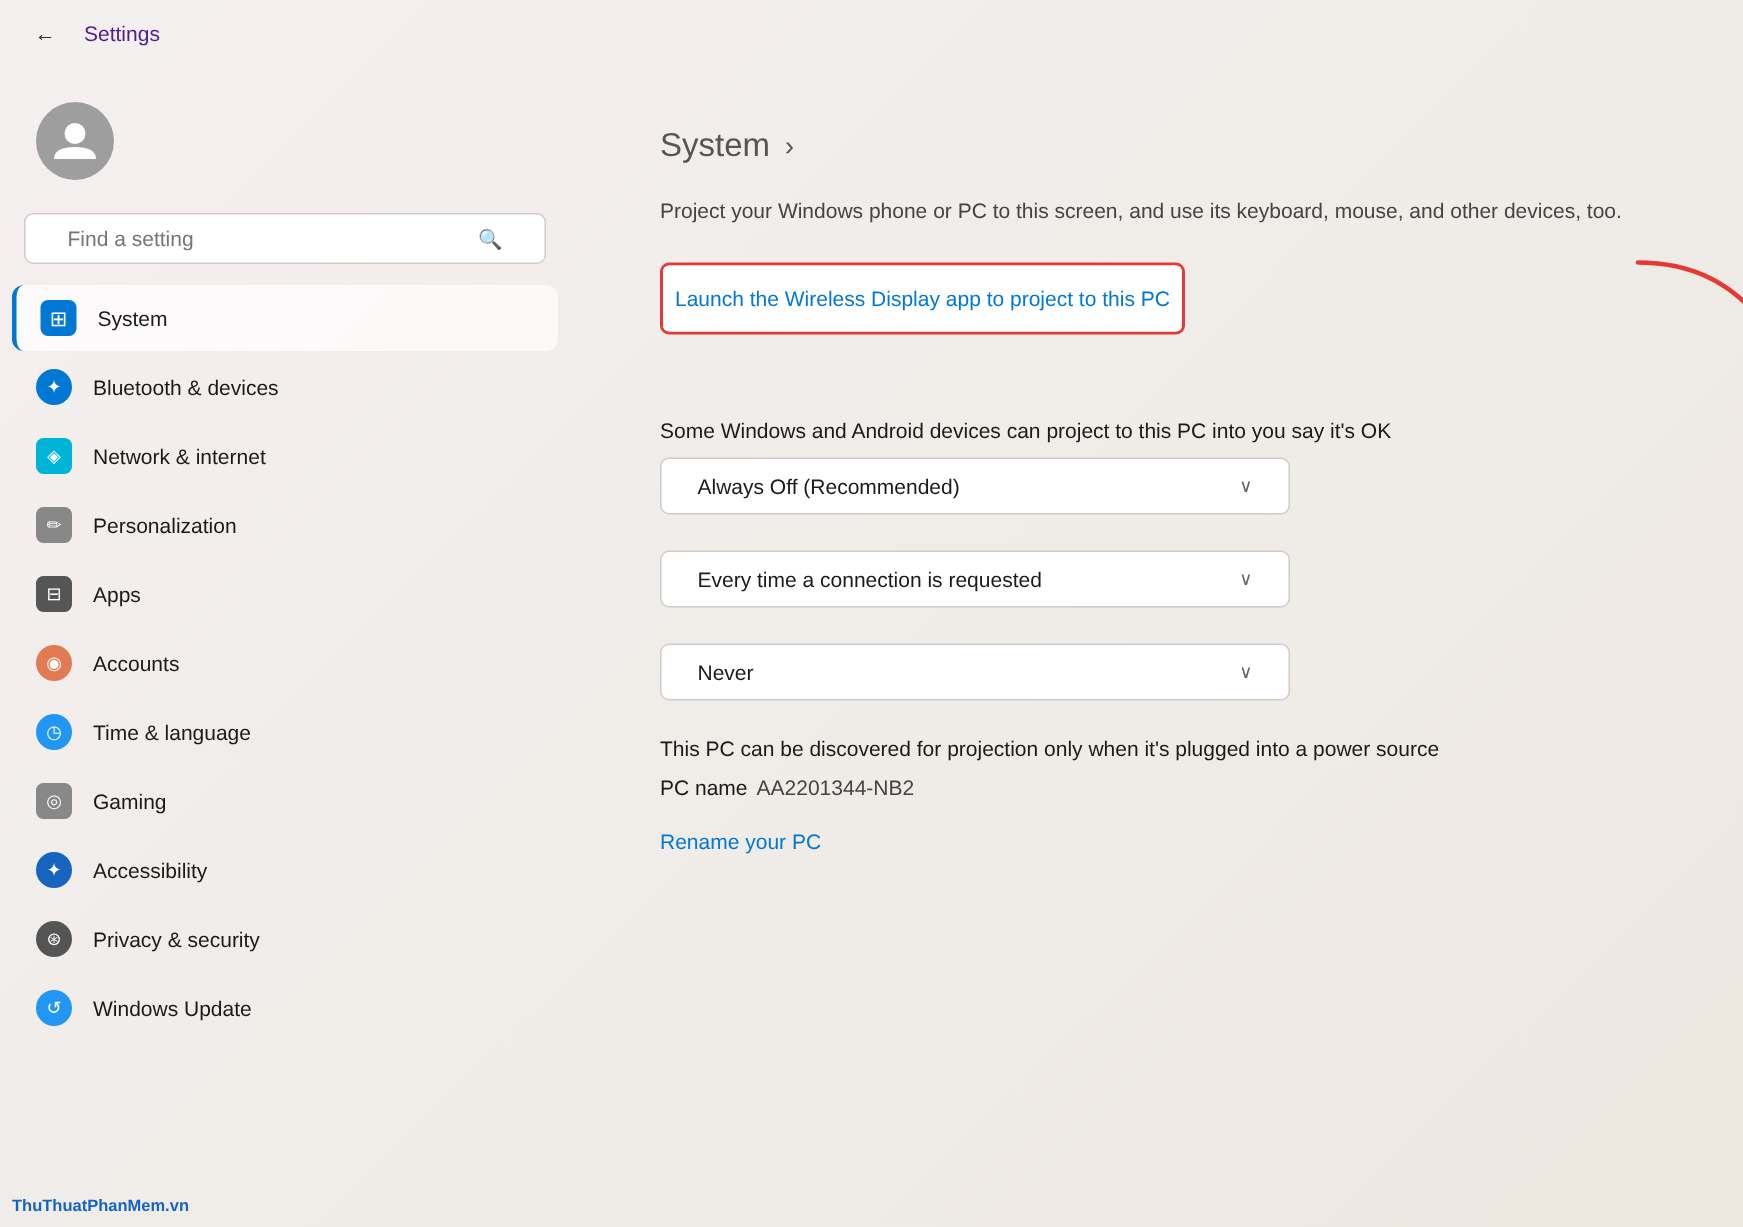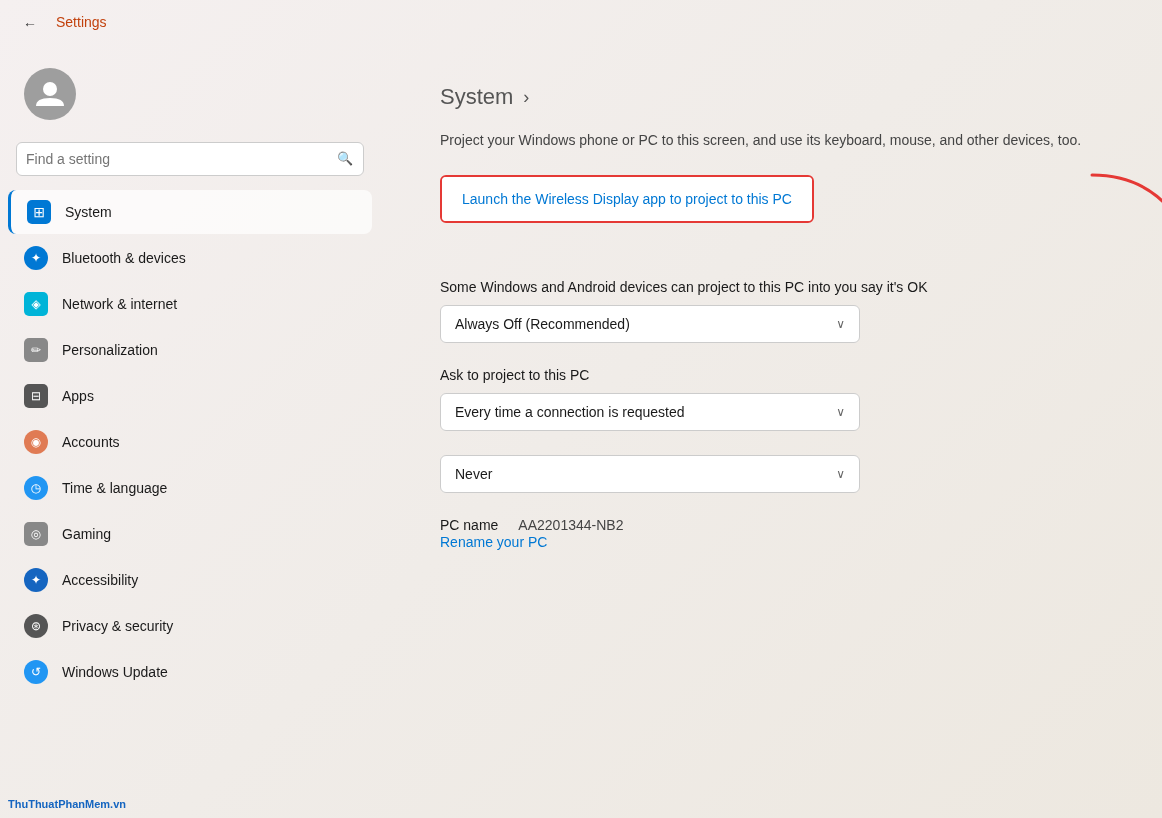--- a/index.html
+++ b/index.html
@@ -24,21 +24,21 @@
     .title-bar-back {
       width: 28px; height: 28px;
       display: flex; align-items: center; justify-content: center;
       border-radius: 50%;
       cursor: pointer;
       font-size: 14px;
       color: #333;
     }
     .title-bar-title {
       font-size: 14px;
-      color: #c2410c;
+      color: #4c1d95;
       font-weight: 400;
     }
 
     
     .main-layout {
       display: flex;
       flex: 1;
       overflow: hidden;
     }
 
@@ -64,25 +64,25 @@
       background: #9e9e9e;
       border-radius: 50%;
       display: flex; align-items: center; justify-content: center;
       color: white;
       font-size: 24px;
     }
 
     .search-box {
       margin: 0 8px 12px 8px;
       display: flex;
-      align-items: flex-start;
+      align-items: center;
       background: white;
       border: 1px solid #ccc;
       border-radius: 6px;
-      padding: 8px 9px;
+      padding: 8px 28px;
       gap: 20px;
     }
     .search-box input {
       border: none;
       outline: none;
       flex: 1;
       font-size: 14px;
       background: transparent;
       color: #555;
     }
@@ -160,21 +160,21 @@
     
     .launch-button-container {
       border: 2.5px solid #e53935;
       border-radius: 6px;
       display: inline-block;
       margin-bottom: 28px;
     }
     .launch-button {
       background: white;
       border: none;
-      padding: 14px 20px;
+      padding: 14px 8px;
       border-radius: 4px;
       color: #0078d4;
       font-size: 14px;
       cursor: pointer;
       font-family: 'Segoe UI', sans-serif;
       display: flex;
       align-items: center;
       gap: 8px;
     }
 
@@ -189,21 +189,21 @@
       color: #1a1a1a;
       margin-bottom: 10px;
       font-weight: 400;
     }
 
     .dropdown {
       width: 420px;
       background: white;
       border: 1px solid #ccc;
       border-radius: 6px;
-      padding: 10px 14px;
+      padding: 10px 24px;
       display: flex;
       align-items: center;
       justify-content: space-between;
       cursor: pointer;
       font-size: 14px;
       color: #1a1a1a;
       margin-bottom: 24px;
     }
     .dropdown-arrow { color: #666; font-size: 12px; }
 
@@ -230,22 +230,22 @@
       box-shadow: 0 1px 3px rgba(0,0,0,0.3);
     }
     .toggle-label {
       font-size: 14px;
       color: #1a1a1a;
     }
 
     .pc-name-row {
       display: flex;
       align-items: center;
-      gap: 20px;
-      margin-bottom: 0;
+      gap: 6px;
+      margin-bottom: 20px;
     }
     .pc-name-label {
       font-size: 14px;
       color: #1a1a1a;
       font-weight: 500;
     }
     .pc-name-value {
       font-size: 14px;
       color: #444;
     }
@@ -392,37 +392,37 @@
     
     <p class="section-label">Some Windows and Android devices can project to this PC into you say it's OK</p>
 
     
     <div class="dropdown">
       <span>Always Off (Recommended)</span>
       <span class="dropdown-arrow">∨</span>
     </div>
 
     
-    <p class="section-label">Ask to project to this PC</p>
 
     
     <div class="dropdown">
       <span>Every time a connection is requested</span>
       <span class="dropdown-arrow">∨</span>
     </div>
 
     
 
     
     <div class="dropdown">
       <span>Never</span>
       <span class="dropdown-arrow">∨</span>
     </div>
 
     
+    <p class="section-label">This PC can be discovered for projection only when it's plugged into a power source</p>
 
     
 
     
     <div class="pc-name-row">
       <span class="pc-name-label">PC name</span>
       <span class="pc-name-value">AA2201344-NB2</span>
     </div>
 
     

